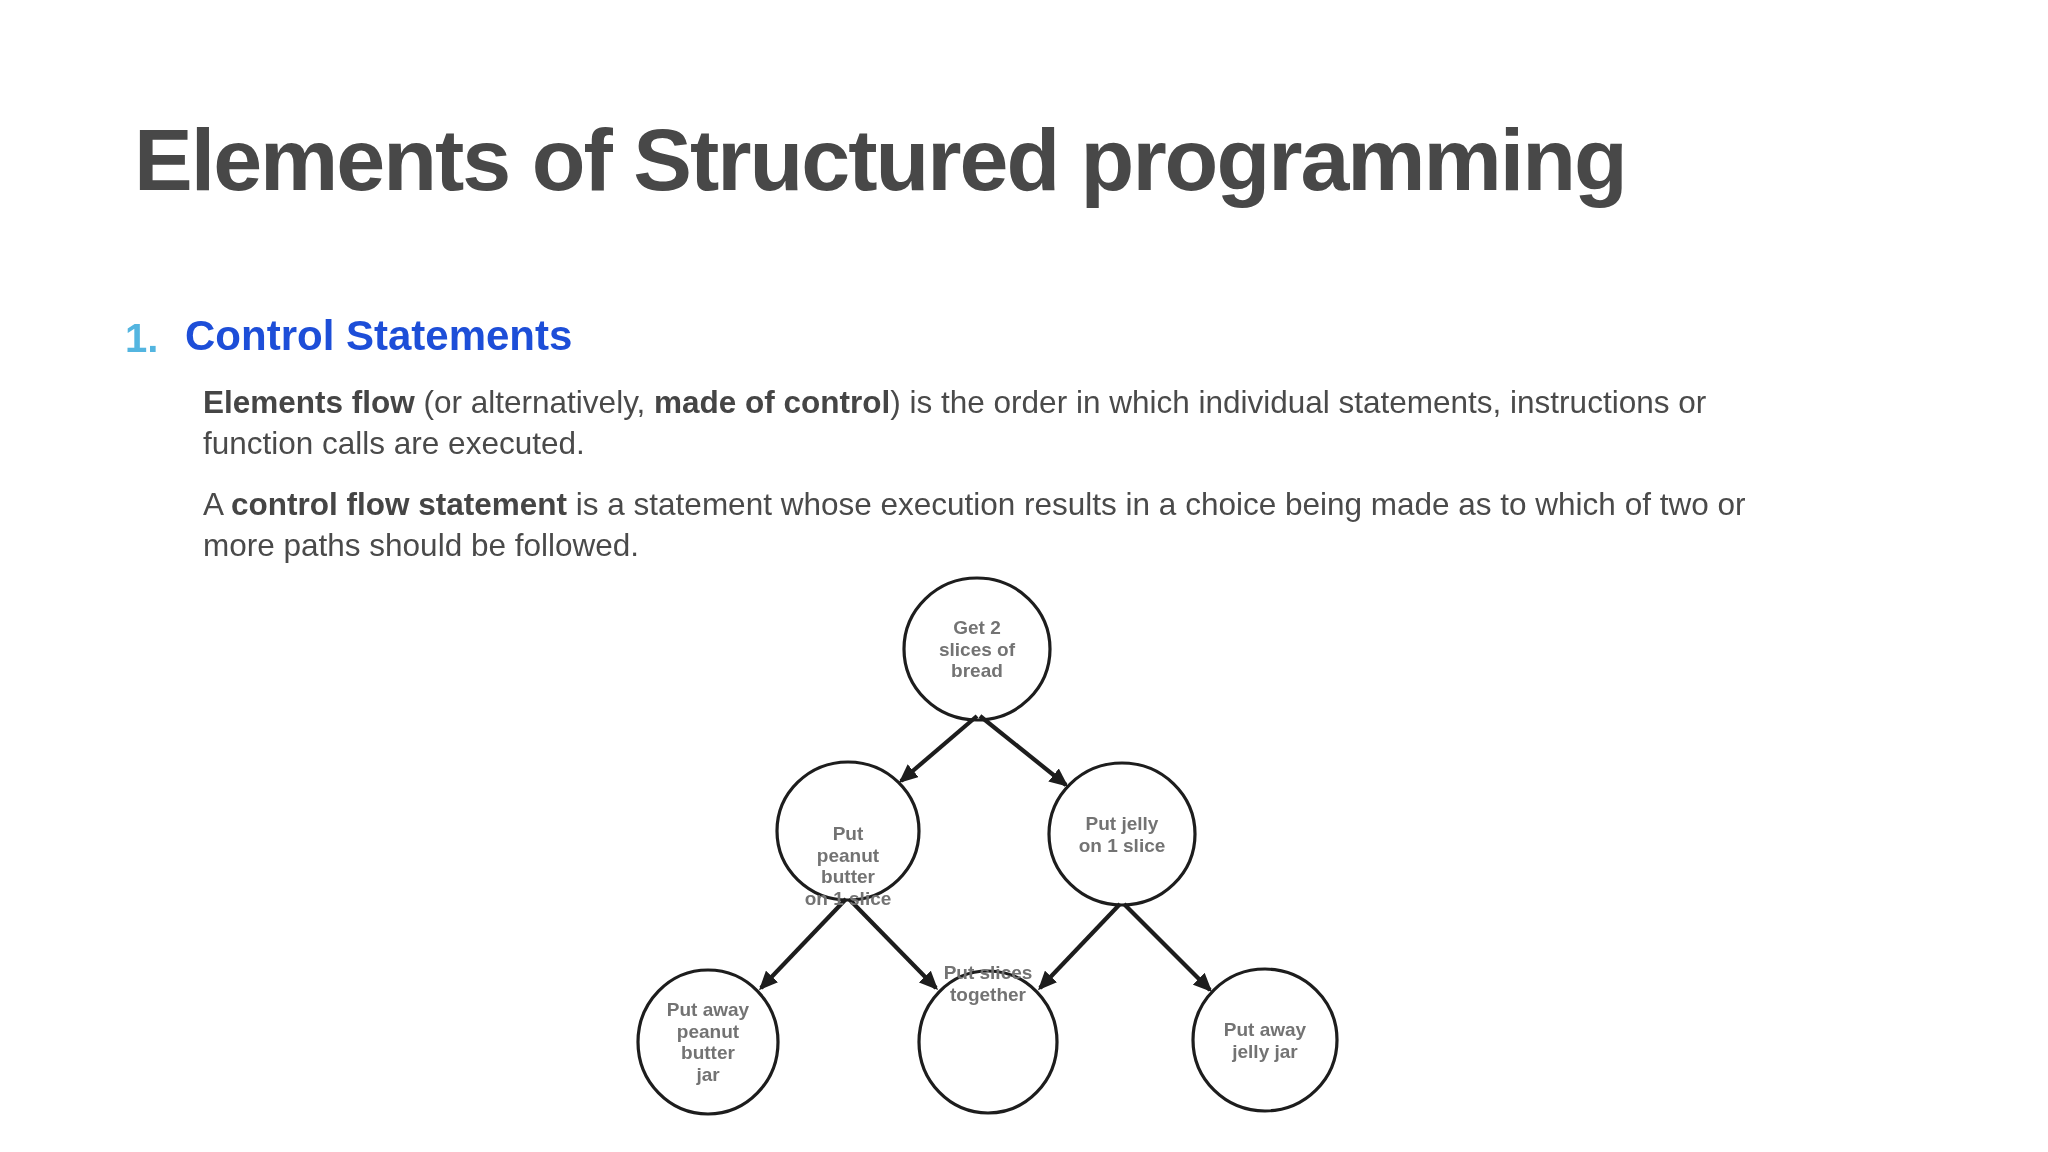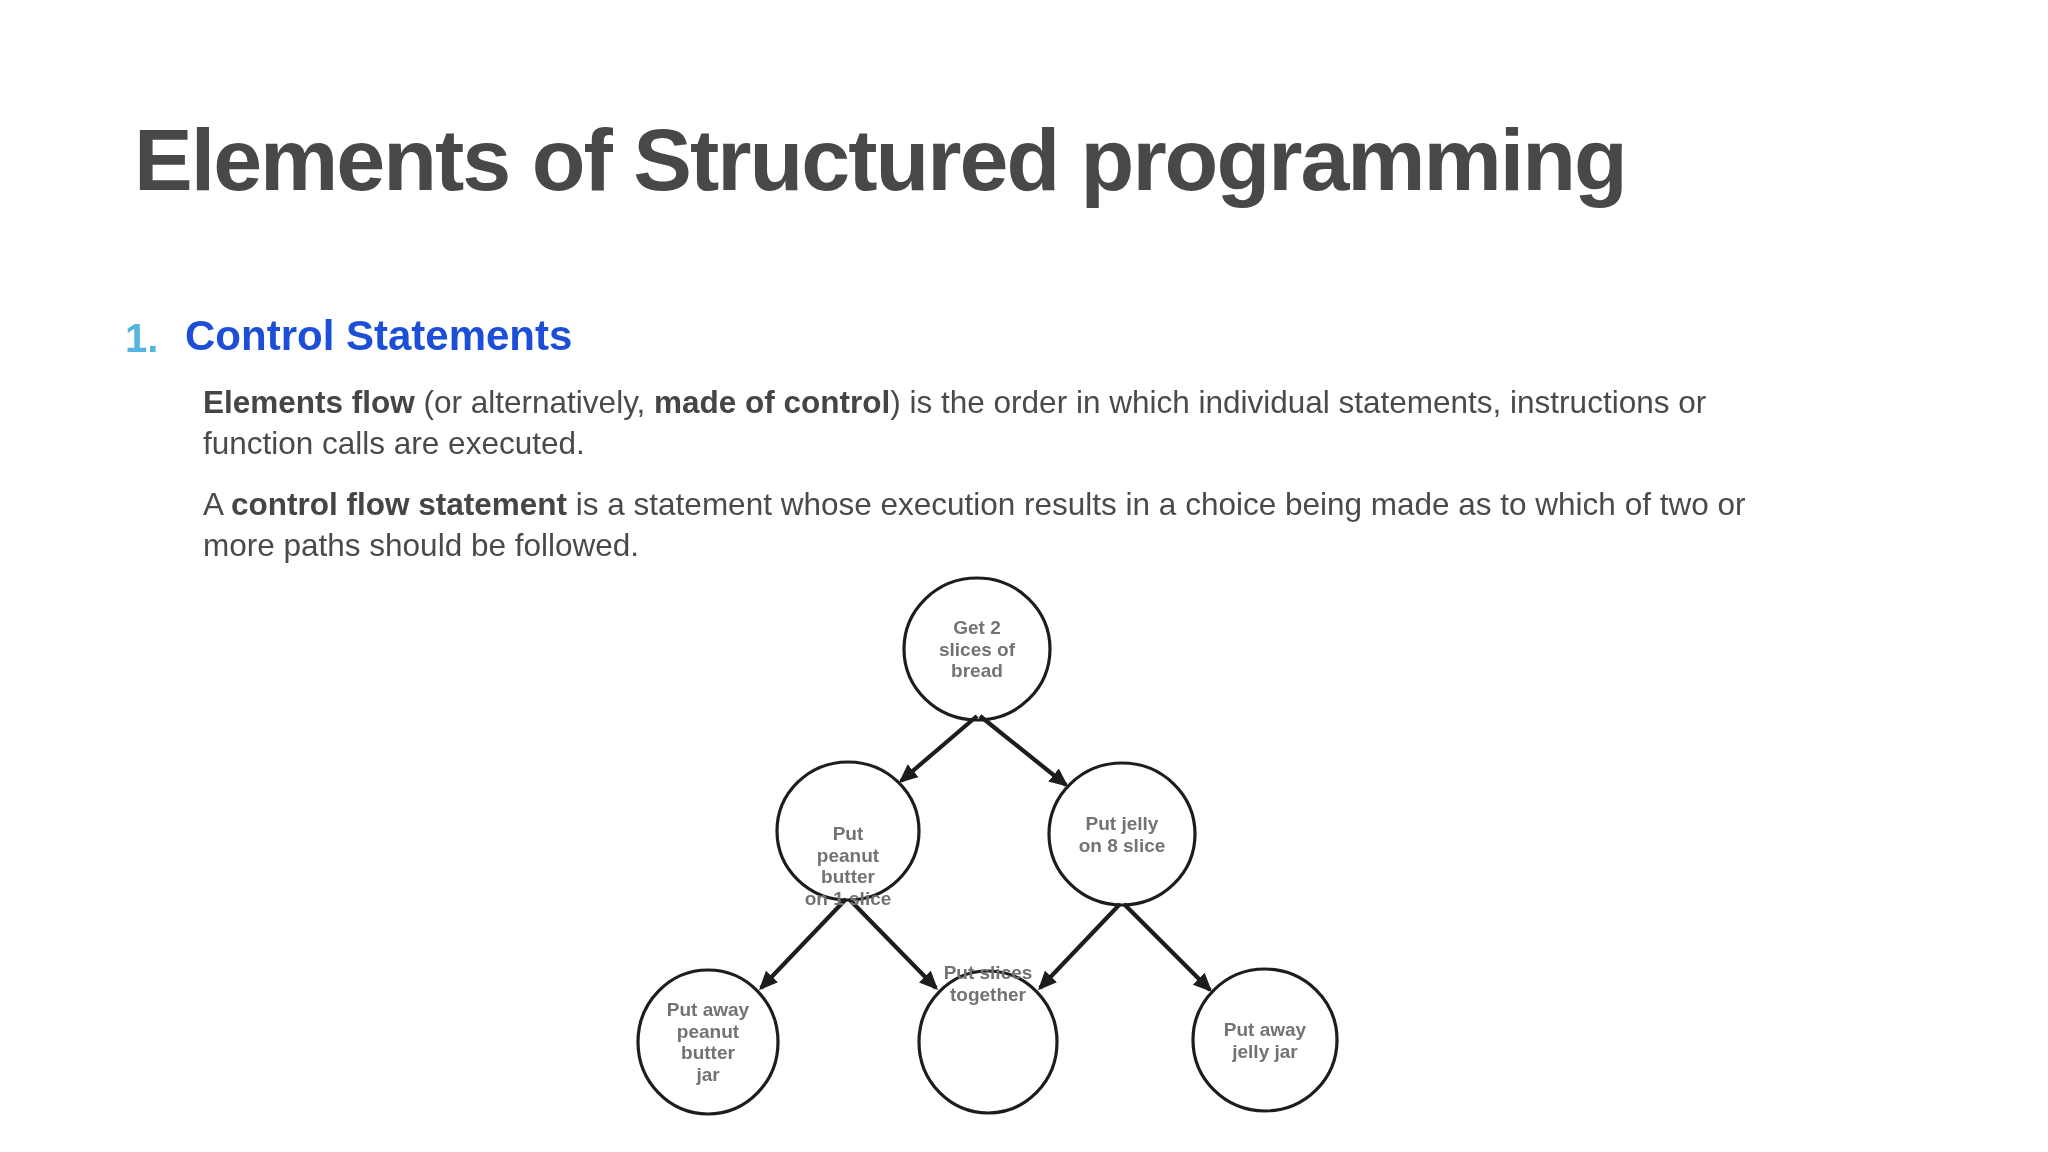--- a/index.html
+++ b/index.html
@@ -84,21 +84,21 @@
     </svg>
     <div id="diagram-labels">
         <div class="node-label" style="left: 977px; top: 649px;">Get 2
 slices of
 bread</div>
         <div class="node-label" style="left: 848px; top: 866px;">Put
 peanut
 butter
 on 1 slice</div>
         <div class="node-label" style="left: 1122px; top: 834px;">Put jelly
-on 8 slice</div>
+on 1 slice</div>
         <div class="node-label" style="left: 708px; top: 1042px;">Put away
 peanut
 butter
 jar</div>
         <div class="node-label" style="left: 988px; top: 983px;">Put slices
 together</div>
         <div class="node-label" style="left: 1265px; top: 1040px;">Put away
 jelly jar</div>
       </div>
   </div>

